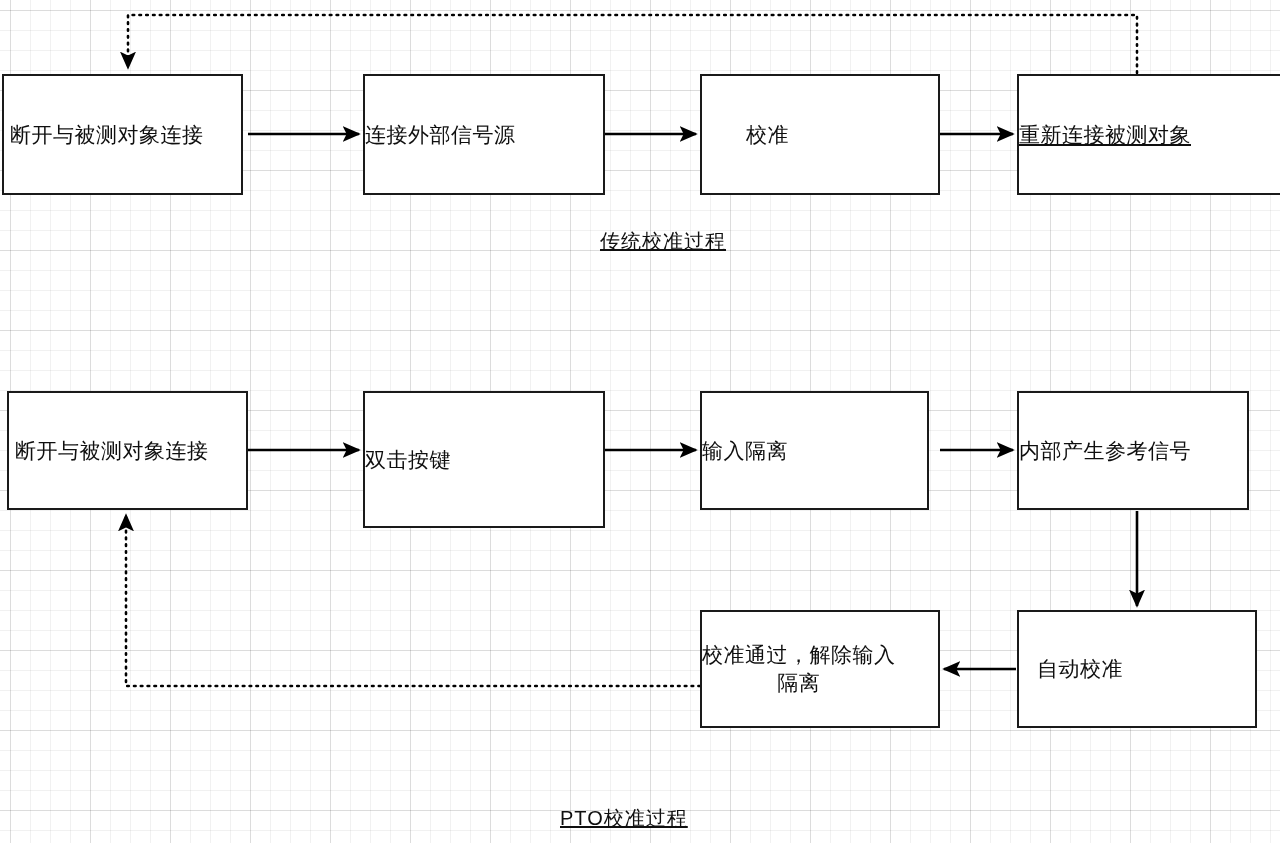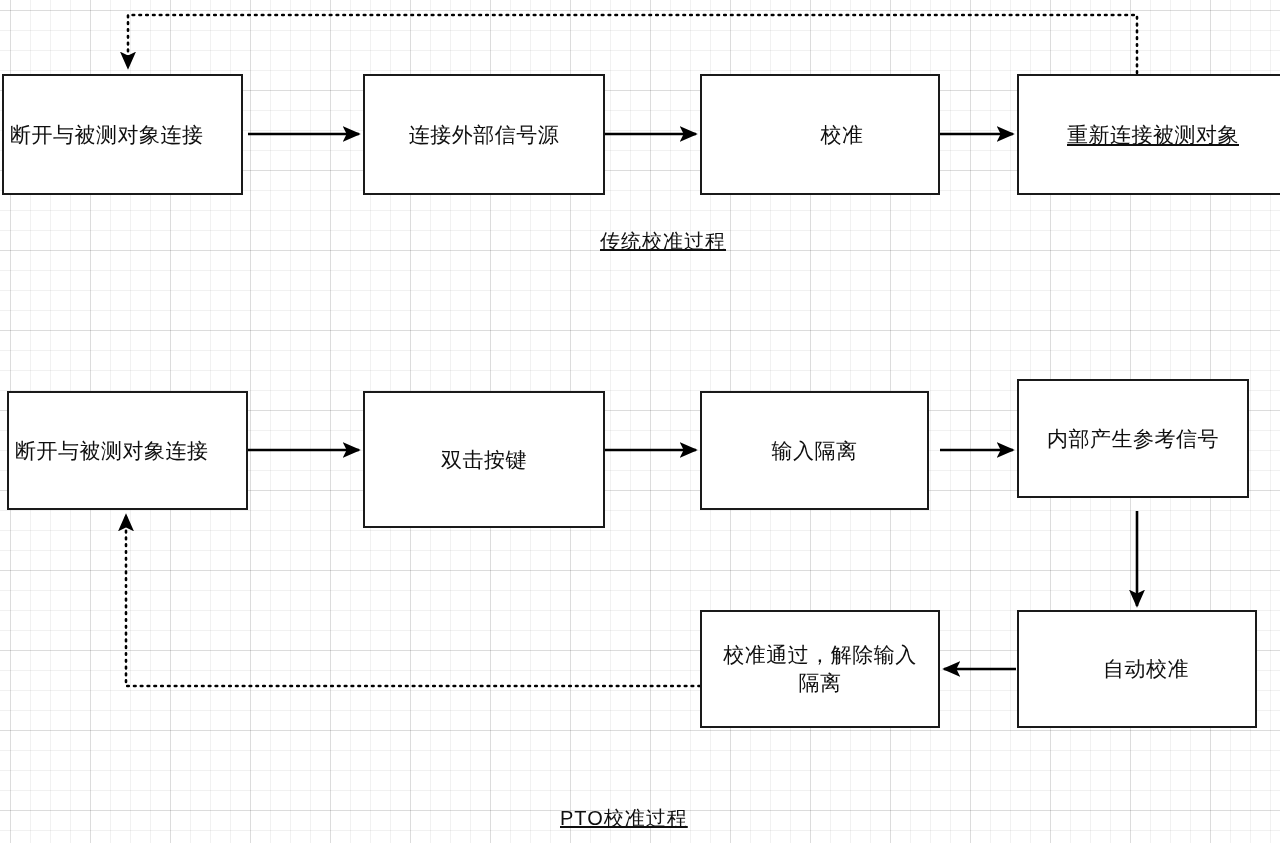--- a/index.html
+++ b/index.html
@@ -37,21 +37,21 @@
     height: 843px;
     pointer-events: none;
   }
   .node {
     position: absolute;
     box-sizing: border-box;
     border: 2px solid #1a1a1a;
     background: #ffffff;
     display: flex;
     align-items: center;
-    justify-content: center;
+    justify-content: flex-start;
     text-align: center;
     color: #0f0f0f;
     font-size: 21px;
     line-height: 1.32;
     letter-spacing: 0.5px;
     white-space: pre-line;
   }
   .node.align-left-shift {
     justify-content: flex-start;
     padding-left: 6px;
@@ -120,21 +120,21 @@
   </div>
 
   <div class="node" style="left:363px; top:391px; width:242px; height:137px;">
     <span>双击按键</span>
   </div>
 
   <div class="node" style="left:700px; top:391px; width:229px; height:119px;">
     <span>输入隔离</span>
   </div>
 
-  <div class="node" style="left:1017px; top:379px; width:232px; height:119px;">
+  <div class="node" style="left:1017px; top:391px; width:232px; height:119px;">
     <span>内部产生参考信号</span>
   </div>
 
   <div class="node" style="left:700px; top:610px; width:240px; height:118px;">
     <span>校准通过，解除输入
 隔离</span>
   </div>
 
   <div class="node" style="left:1017px; top:610px; width:240px; height:118px;padding-left:18px;">
     <span>自动校准</span>

